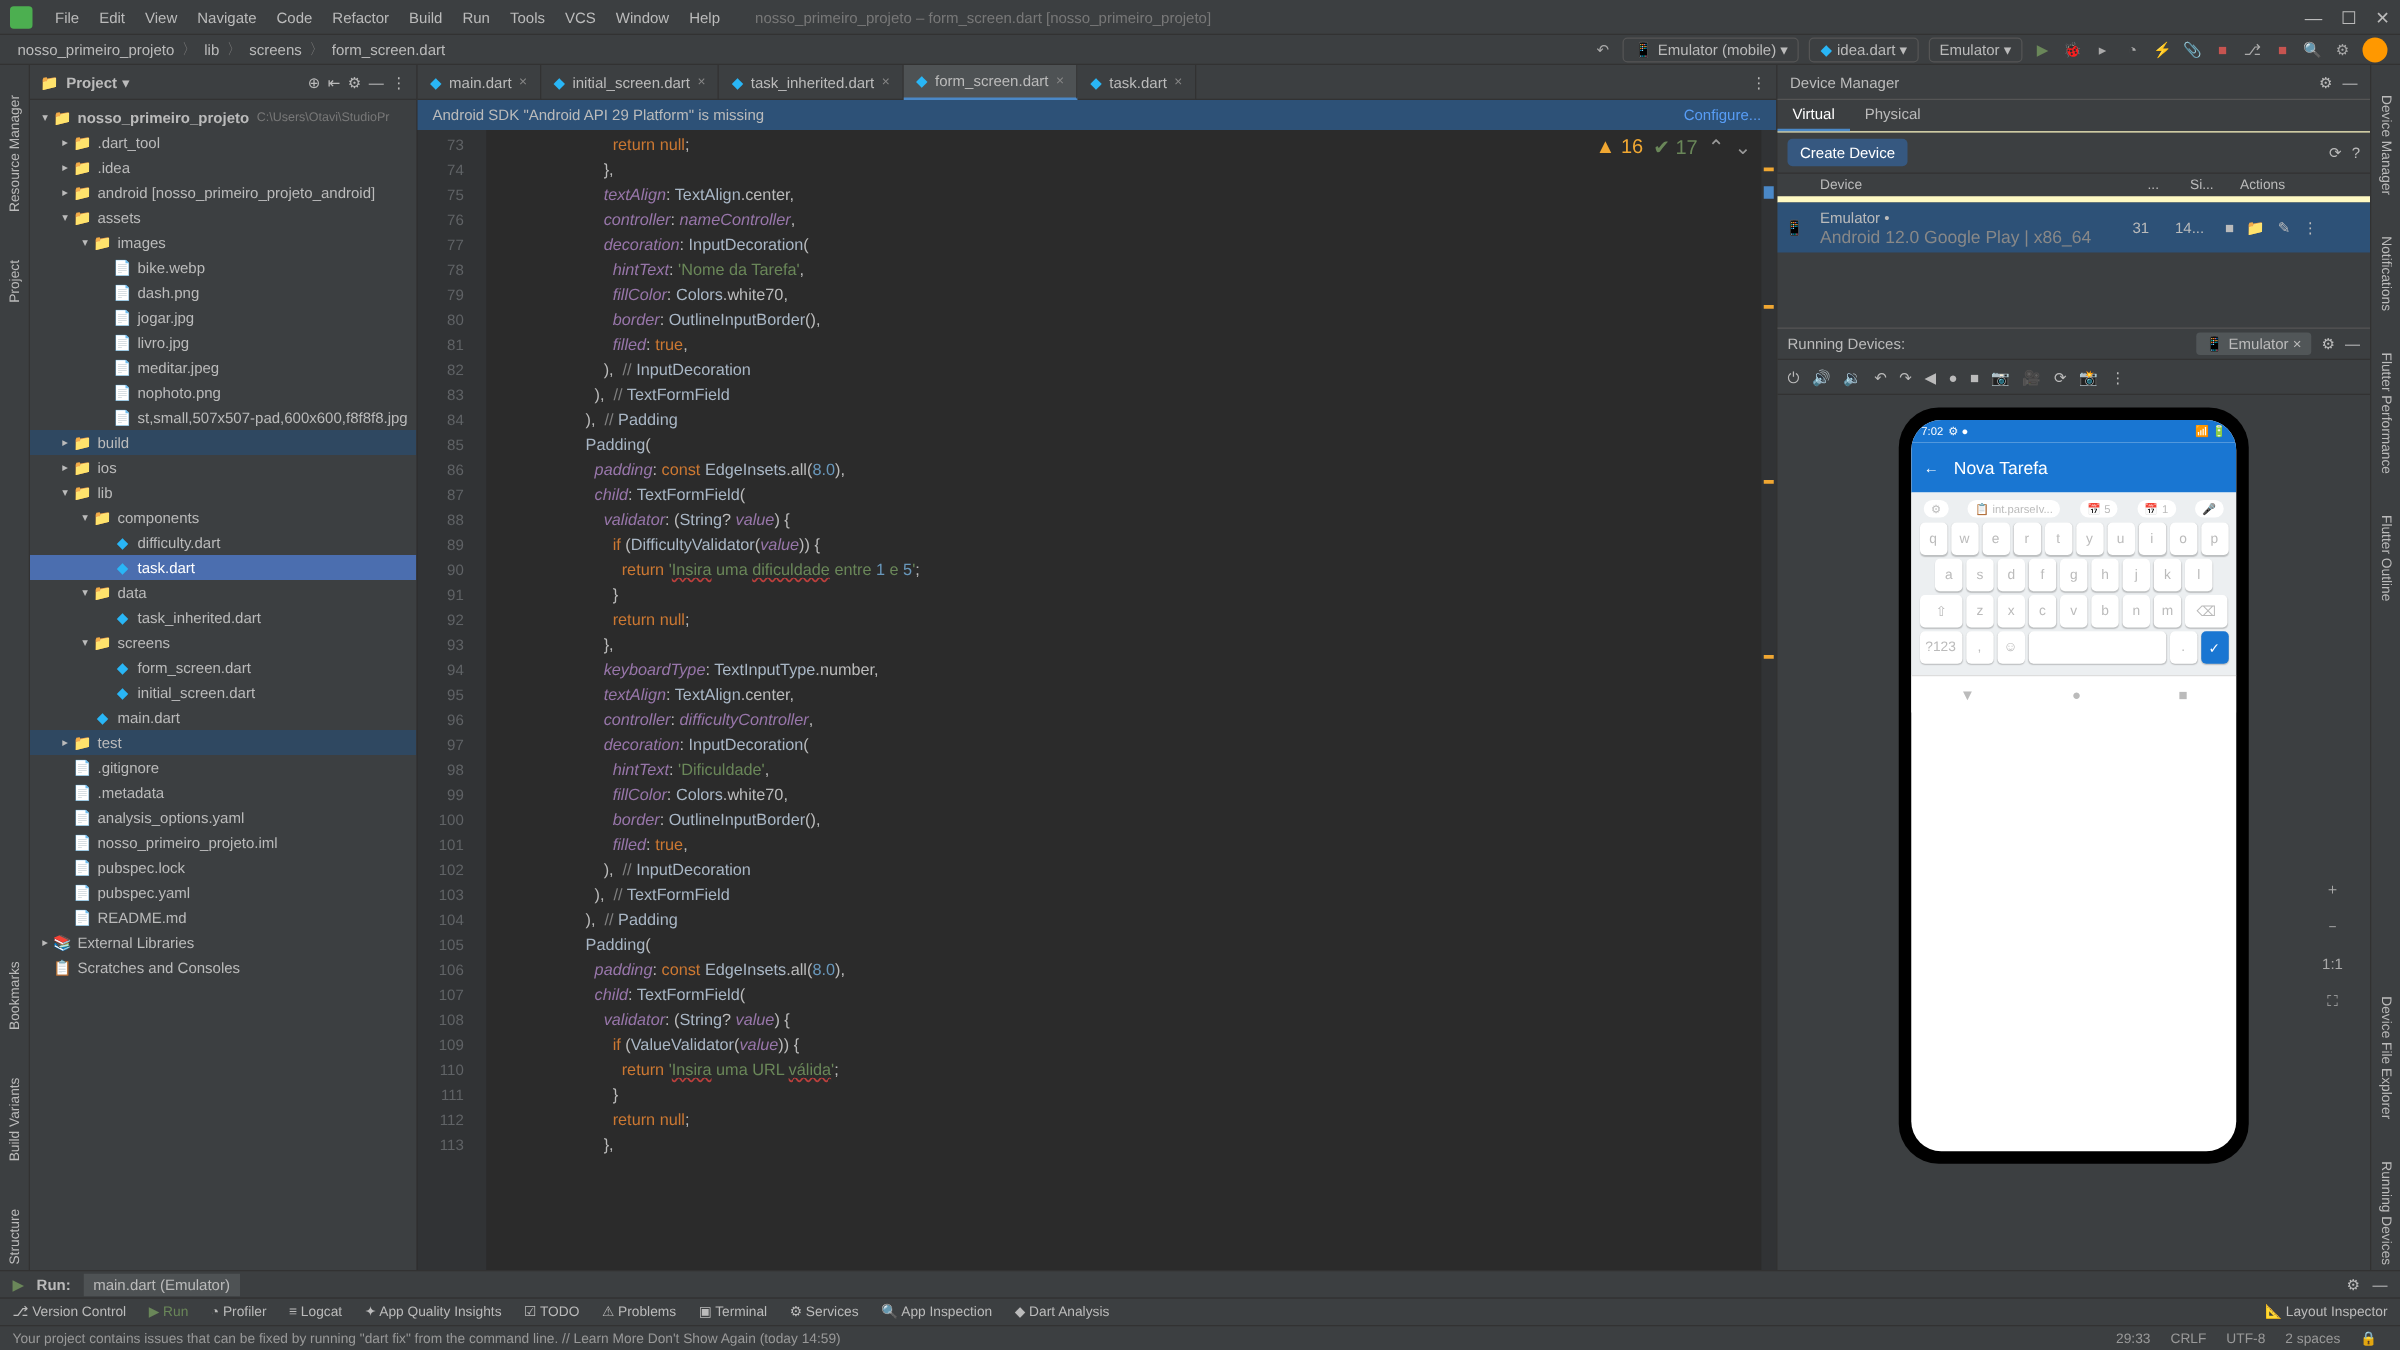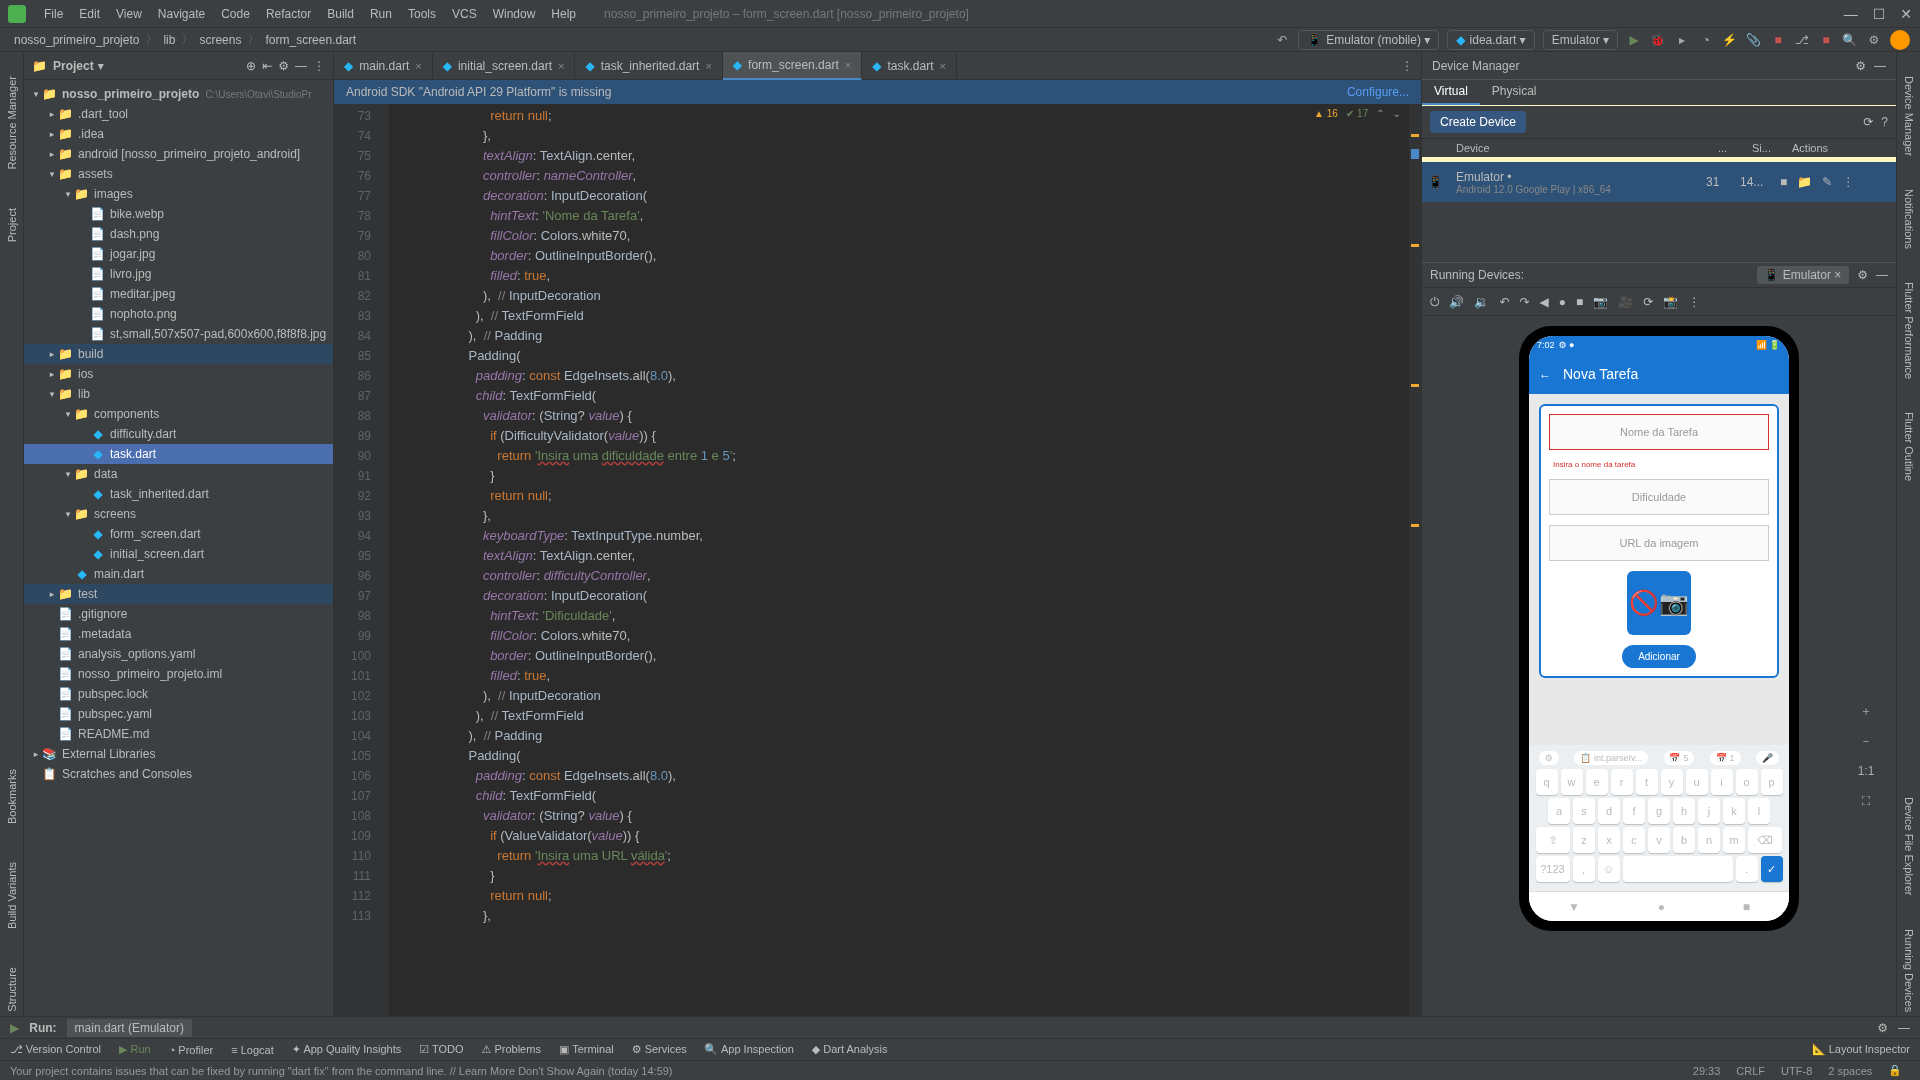--- a/index.html
+++ b/index.html
@@ -64,42 +64,42 @@
 .code { flex: 1; font-family: 'Consolas', monospace; font-size: 13px; line-height: 20px; padding-top: 2px; overflow: hidden; white-space: pre; }
 .code .line { height: 20px; }
 .k-keyword { color: #cc7832; }
 .k-string { color: #6a8759; }
 .k-class { color: #a9b7c6; }
 .k-prop { color: #9876aa; font-style: italic; }
 .k-num { color: #6897bb; }
 .k-comment { color: #808080; }
 .k-err { text-decoration: underline wavy #bc3f3c; }
 
-.code-info-bar { position: absolute; top: 4px; right: 20px; display: flex; gap: 8px; align-items: center; color: #999; font-size: 10px; }
+.code-info-bar { position: absolute; top: 4px; right: 20px; display: flex; gap: 8px; align-items: center; color: #999; font-size: 16px; }
 .code-info-bar .warn { color: #f0a732; }
 .code-info-bar .ok { color: #6a8759; }
 
 .minimap { width: 12px; background: #313335; position: relative; }
 .minimap .mark { position: absolute; width: 8px; height: 3px; left: 2px; background: #f0a732; }
 .minimap .mark.sel { background: #4a88c7; height: 10px; }
 
 
 .device-panel { width: 475px; background: #3c3f41; border-left: 1px solid #323232; display: flex; flex-direction: column; }
 .device-panel .panel-header { height: 28px; display: flex; align-items: center; padding: 0 10px; border-bottom: 1px solid #555; }
 .device-panel .panel-header .spacer { flex: 1; }
 .device-tabs { display: flex; height: 26px; border-bottom: 1px solid #fef9c3; }
 .device-tabs .dtab { padding: 4px 12px; cursor: pointer; }
 .device-tabs .dtab.active { border-bottom: 2px solid #4a88c7; color: #fff; }
 .device-toolbar { height: 32px; display: flex; align-items: center; padding: 0 8px; gap: 8px; }
 .device-toolbar .btn-create { background: #365880; color: #fff; padding: 4px 10px; border-radius: 4px; cursor: pointer; }
 .device-table-header { display: flex; height: 24px; align-items: center; background: #3c3f41; border-bottom: 5px solid #fef9c3; border-top: 1px solid #323232; font-size: 11px; }
 .device-table-header > div { padding: 0 6px; }
 .device-row { display: flex; height: 40px; align-items: center; background: #2d5177; padding: 0 6px; }
 .device-row .dev-name { flex: 1; }
-.device-row .dev-name .sub { font-size: 10px; color: #888; }
+.device-row .dev-name .sub { font-size: 14px; color: #888; }
 .device-row .dev-actions { display: flex; gap: 10px; }
 
 .running-header { height: 26px; display: flex; align-items: center; padding: 0 8px; border-top: 1px solid #555; border-bottom: 1px solid #323232; margin-top: 60px; }
 .running-header .spacer { flex: 1; }
 .emu-toolbar { height: 28px; display: flex; align-items: center; gap: 10px; padding: 0 8px; border-bottom: 1px solid #323232; }
 .emu-toolbar .ico { cursor: pointer; }
 
 .emulator-view { flex: 1; display: flex; align-items: flex-start; justify-content: center; padding: 10px; position: relative; }
 
 
@@ -580,30 +580,20 @@
           <div class="phone-status">
             <span>7:02</span>
             <span style="margin-left:4px">⚙ ●</span>
             <span class="spacer"></span>
             <span>📶 🔋</span>
           </div>
           <div class="phone-appbar">
             <span>←</span>
             <span style="font-size:14px">Nova Tarefa</span>
           </div>
-          <div class="phone-body">
-            <div class="phone-card">
-              <div class="phone-input error">Nome da Tarefa</div>
-              <div class="phone-error-text">Insira o nome da tarefa</div>
-              <div class="phone-input">Dificuldade</div>
-              <div class="phone-input">URL da imagem</div>
-              <div class="phone-img-box">🚫📷</div>
-              <div class="phone-btn">Adicionar</div>
-            </div>
-          </div>
           <div class="phone-keyboard">
             <div class="kb-sugg" id="kb-sugg">
                 <span>⚙</span>
                 <span>📋 int.parseIv...</span>
                 <span>📅 5</span>
                 <span>📅 1</span>
                 <span>🎤</span>
               </div>
             <div class="kb-row" id="kb-r1">
                 <div class="kb-key">q</div>

